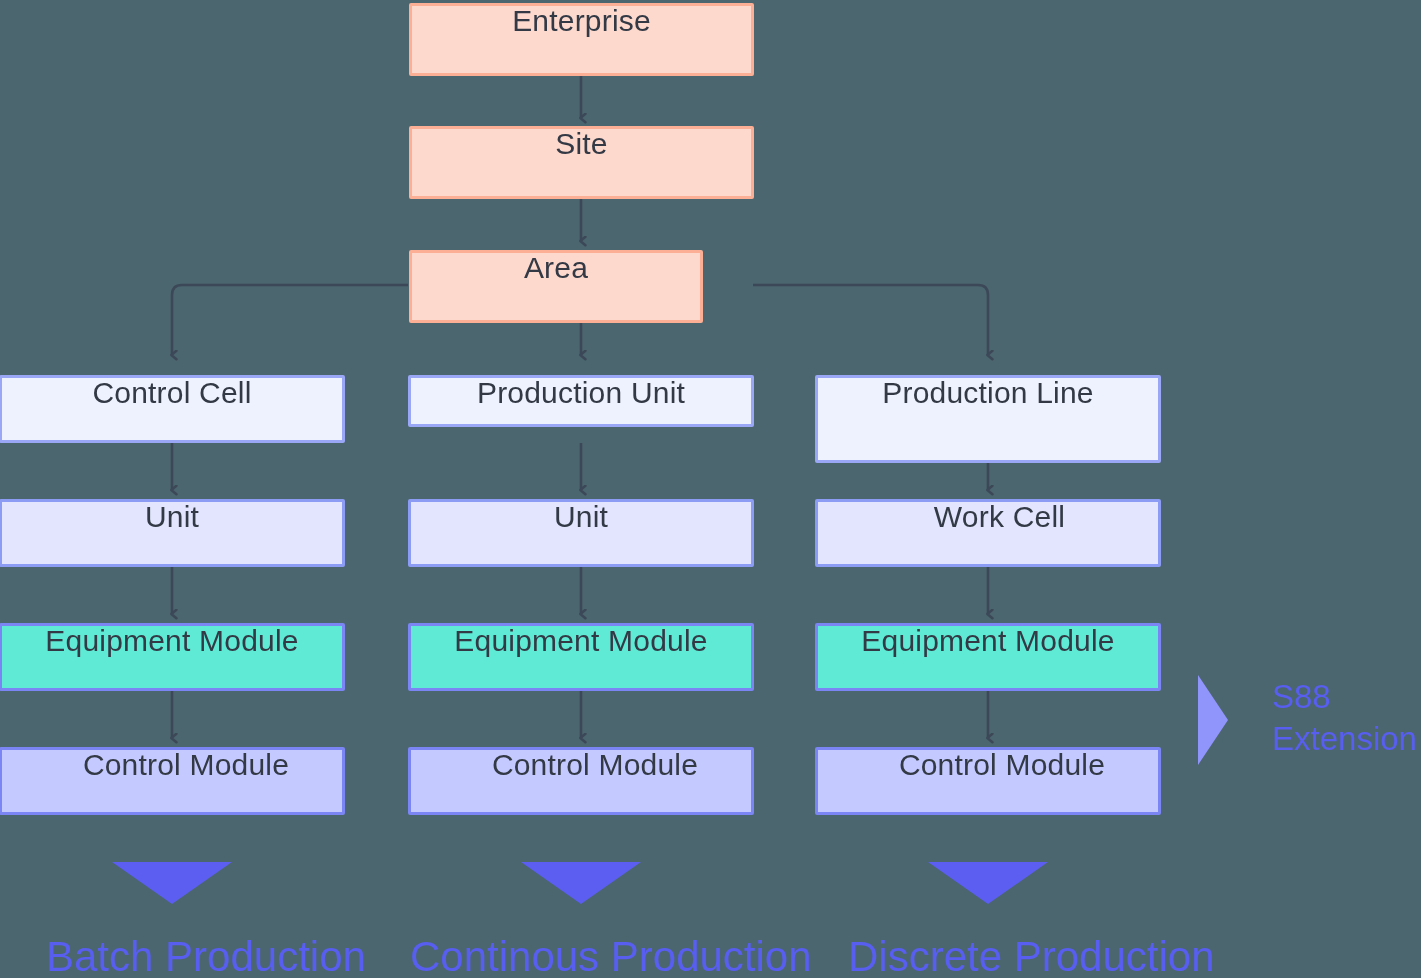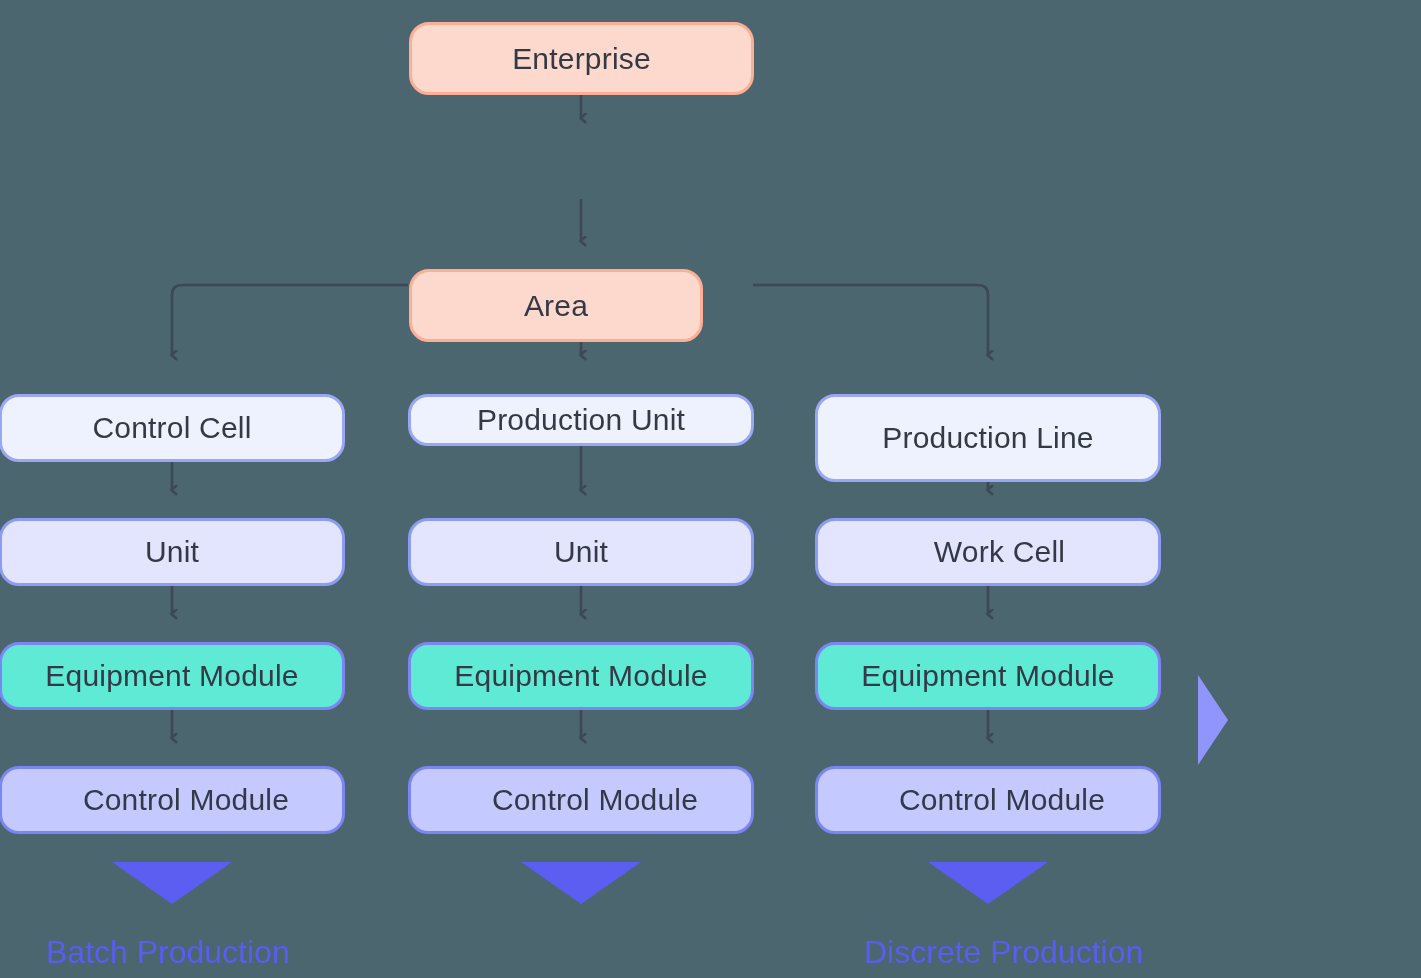--- a/index.html
+++ b/index.html
@@ -25,31 +25,30 @@
     top: 0;
     width: 1421px;
     height: 978px;
     pointer-events: none;
   }
   
   .node {
     position: absolute;
     box-sizing: border-box;
     display: flex;
-    align-items: center;
+    align-items: flex-start;
     justify-content: center;
-    border-radius: 20px;
+    border-radius: 2px;
     border-style: solid;
     border-width: 3px;
     color: #333a46;
     font-size: 30px;
     line-height: 1;
     letter-spacing: 0.2px;
     white-space: nowrap;
-    margin-top: 19px;
   }
   .node.lvl-top {
     background: #fdd8cc;
     border-color: #fcaf94;
   }
   .node.lvl-b1 {
     background: #eef1fe;
     border-color: #9aa7f6;
   }
   .node.lvl-b2 {
@@ -73,21 +72,21 @@
     border-left-style: solid;
     border-right-style: solid;
     border-top-style: solid;
     border-left-color: transparent;
     border-right-color: transparent;
   }
   
   .result-label {
     position: absolute;
     color: #585ef0;
-    font-size: 32px;
+    font-size: 42px;
     line-height: 1;
     white-space: nowrap;
   }
   
   #s88-marker {
     position: absolute;
     width: 0;
     height: 0;
     border-top: 45px solid transparent;
     border-bottom: 45px solid transparent;
@@ -136,20 +135,23 @@
       <line x1="988" y1="443" x2="988" y2="490" marker-end="url(#ah)"></line>
       <line x1="988" y1="567" x2="988" y2="614" marker-end="url(#ah)"></line>
       <line x1="988" y1="691" x2="988" y2="738" marker-end="url(#ah)"></line>
     </g>
   </svg>
 
   <div class="node lvl-top" style="left:409px; top:3px; width:345px; height:73px;">
     <span>Enterprise</span>
   </div>
 
+  <div class="node lvl-top" style="left:409px; top:126px; width:345px; height:73px;">
+    <span>Site</span>
+  </div>
 
   <div class="node lvl-top" style="left:409px; top:250px; width:294px; height:73px;">
     <span>Area</span>
   </div>
 
   <div class="node lvl-b1" style="left:-1px; top:375px; width:346px; height:68px;">
     <span>Control Cell</span>
   </div>
   <div class="node lvl-b2" style="left:-1px; top:499px; width:346px; height:68px;">
     <span>Unit</span>
@@ -181,24 +183,29 @@
     <span>Work Cell</span>
   </div>
   <div class="node lvl-b3" style="left:815px; top:623px; width:346px; height:68px;">
     <span>Equipment Module</span>
   </div>
   <div class="node lvl-b4" style="left:815px; top:747px; width:346px; height:68px;">
     <span>Control Module</span>
   </div>
 
   <div id="s88-marker" style="left:1198px; top:675px; border-left-width:30px;"></div>
+  <div id="s88-text" style="left:1272px; top:676px;">
+    <div>S88</div>
+    <div>Extension</div>
+  </div>
 
   <div class="result-arrow" style="left:112px; top:862px; border-left-width:60px; border-right-width:60px;
               border-top-width:42px; border-top-color:#5b5ef0;"></div>
   <div class="result-arrow" style="left:521px; top:862px; border-left-width:60px; border-right-width:60px;
               border-top-width:42px; border-top-color:#5b5ef0;"></div>
   <div class="result-arrow" style="left:928px; top:862px; border-left-width:60px; border-right-width:60px;
               border-top-width:42px; border-top-color:#5b5ef0;"></div>
 
   <div class="result-label" style="left:46px; top:936px;">Batch Production</div>
-  <div class="result-label" style="left:848px; top:936px;margin-left:16px;">Discrete Production</div>
+  <div class="result-label" style="left:410px; top:936px;">Continous Production</div>
+  <div class="result-label" style="left:848px; top:936px;">Discrete Production</div>
 
 </div>
 
 </body></html>

